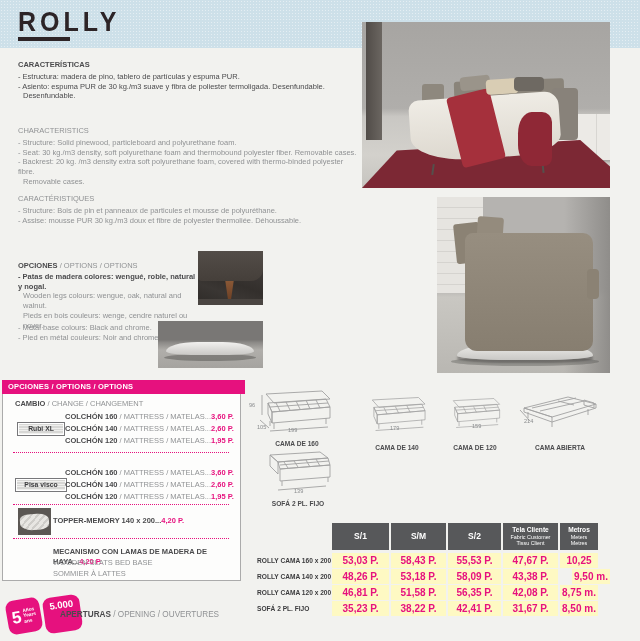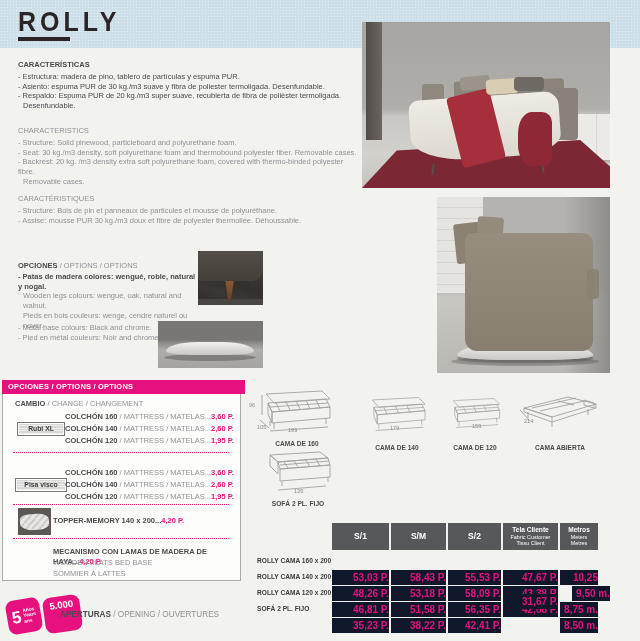--- a/index.html
+++ b/index.html
@@ -98,39 +98,38 @@
   .draw{position:absolute;}
   .draw path{stroke:#a2a2a2;fill:none;stroke-width:.9;}
   .dim{position:absolute;font-size:5.6px;color:#8a8c8e;}
   .dlabel{position:absolute;font-size:6.6px;font-weight:bold;color:#4b4b4d;text-align:center;}
 
   
   .th{background:#57585a;color:#fff;text-align:center;}
   .th .big{font-size:8.5px;font-weight:bold;}
   .th .sm1{font-size:6.6px;font-weight:bold;line-height:7.5px;}
   .th .sm2{font-size:5.4px;line-height:6px;}
-  .cell{background:#0f172a;text-align:right;margin-top:17px;}
+  .cell{background:#fef9c3;text-align:center;}
   .price{font-size:10px;line-height:15px;}
   .mval{font-size:10px;line-height:15px;}
   .rowlab{font-size:6.6px;font-weight:bold;color:#3c3c3e;line-height:15px;white-space:nowrap;}
 </style>
 </head>
 <body>
 
 <div class="page">
 
   <div class="abs band"></div>
   <div class="abs logo">ROLLY</div>
   <div class="abs logo-rule"></div>
 
   <div class="abs t dark" style="left:18px;top:60px;width:335px;">
     <div class="b" style="margin-bottom:2px;">CARACTERÍSTICAS</div>
     <div>- Estructura: madera de pino, tablero de partículas y espuma PUR.</div>
     <div>- Asiento: espuma PUR de 30 kg./m3 suave y fibra de poliester termoligada. Desenfundable.</div>
-    <div>- Respaldo: Espuma PUR de 20 kg./m3 super suave, recubierta de fibra de poliéster termoligada.</div>
     <div class="ind">Desenfundable.</div>
   </div>
 
   <div class="abs t gray" style="left:18px;top:126px;width:340px;">
     <div style="margin-bottom:2px;">CHARACTERISTICS</div>
     <div>- Structure: Solid pinewood, particleboard and polyurethane foam.</div>
     <div>- Seat: 30 kg./m3 density, soft polyurethane foam and thermobound polyester fiber. Removable cases.</div>
     <div>- Backrest: 20 kg. /m3 density extra soft polyurethane foam, covered with thermo-binded polyester fibre.</div>
     <div class="ind">Removable cases.</div>
   </div>
@@ -352,16 +351,16 @@
   <div class="abs cell pink price" style="left:332px;top:585px;width:57px;height:15px;">46,81 P.</div>
   <div class="abs cell pink price" style="left:391px;top:585px;width:55px;height:15px;">51,58 P.</div>
   <div class="abs cell pink price" style="left:448px;top:585px;width:53px;height:15px;">56,35 P.</div>
   <div class="abs cell pink price" style="left:503px;top:585px;width:55px;height:15px;">42,08 P.</div>
   <div class="abs cell pink mval" style="left:560px;top:585px;width:38px;height:15px;">8,75 m.</div>
 
   <div class="abs rowlab" style="left:257px;top:601px;">SOFÁ 2 PL. FIJO</div>
   <div class="abs cell pink price" style="left:332px;top:601px;width:57px;height:15px;">35,23 P.</div>
   <div class="abs cell pink price" style="left:391px;top:601px;width:55px;height:15px;">38,22 P.</div>
   <div class="abs cell pink price" style="left:448px;top:601px;width:53px;height:15px;">42,41 P.</div>
-  <div class="abs cell pink price" style="left:503px;top:577px;width:55px;height:15px;">31,67 P.</div>
+  <div class="abs cell pink price" style="left:503px;top:601px;width:55px;height:15px;">31,67 P.</div>
   <div class="abs cell pink mval" style="left:560px;top:601px;width:38px;height:15px;">8,50 m.</div>
 
 </div>
 
 </body></html>

